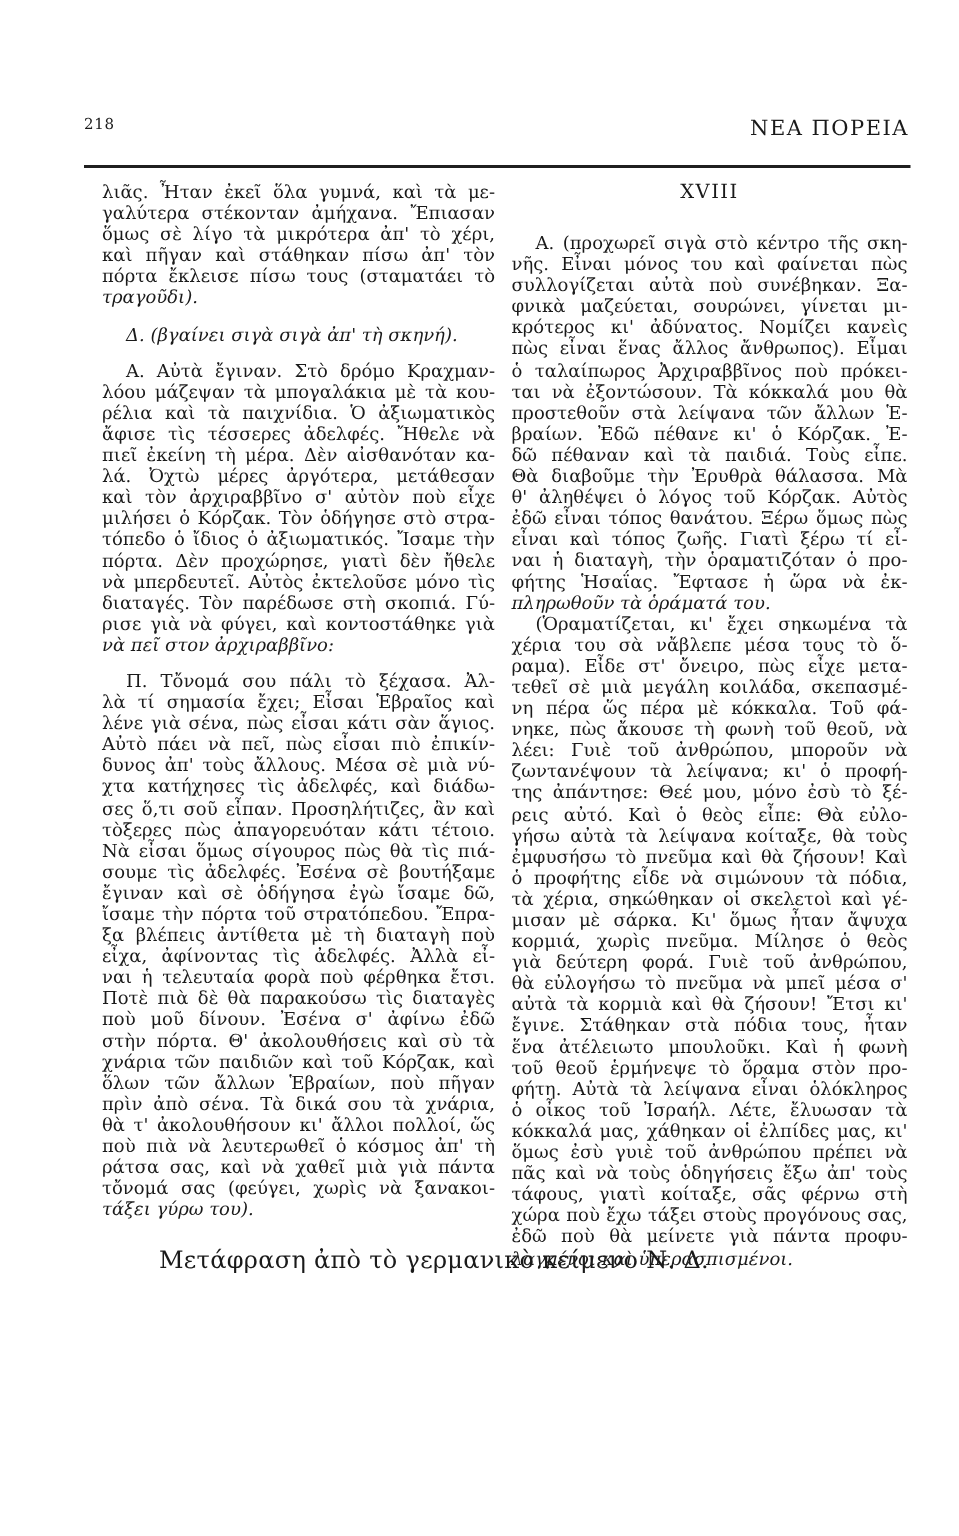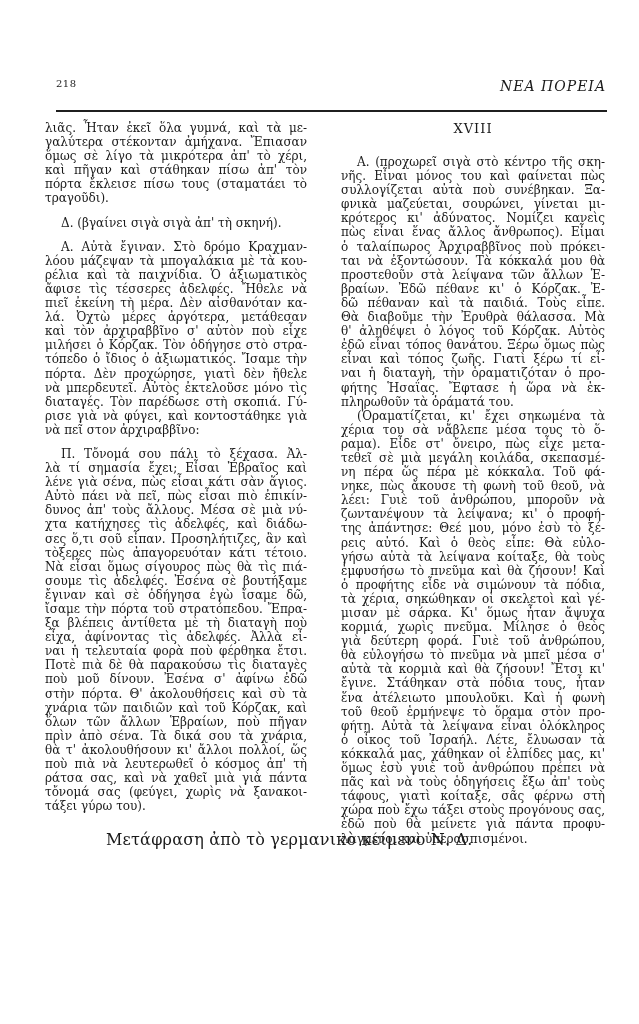--- a/index.html
+++ b/index.html
@@ -7,38 +7,38 @@
     width: 639px; height: 1024px; position: relative; overflow: hidden;
     font-family: "DejaVu Serif", "Liberation Serif", serif;
     color: #1a1a1a;
   }
   .page-number {
     position: absolute; left: 56px; top: 78px;
     font-size: 10px; letter-spacing: 0.5px;
   }
   .running-head {
     position: absolute; right: 33px; top: 78px;
-    font-size: 14px; letter-spacing: 1px; font-style: italic;
+    font-size: 14px; letter-spacing: 1px;
   }
   .head-rule {
     position: absolute; left: 56px; right: 32px; top: 110px;
     height: 2px; background: #1f1f1f;
   }
   .col {
     position: absolute; top: 121px;
     font-size: 12px; line-height: 14.1px;
   }
-  .col-left { left: 45px; width: 262px; }
+  .col-left { left: 68px; width: 262px; }
   .col-right { left: 341px; width: 264px; }
   .line {
     display: block; white-space: nowrap;
     text-align: justify; text-align-last: justify;
     height: 14.1px; overflow: visible;
   }
-  .line.last { text-align-last: left; }
+  .line.last { text-align-last: left; font-style: italic; }
   .line.indent { padding-left: 16px; }
   .gap { height: 10px; }
   .section-title {
     text-align: center; font-size: 13px; letter-spacing: 1px;
     height: 18px; line-height: 16px; margin-bottom: 16px;
   }
   .credit {
     position: absolute; left: 106px; top: 830px;
     font-size: 16px; letter-spacing: 0.2px;
   }

